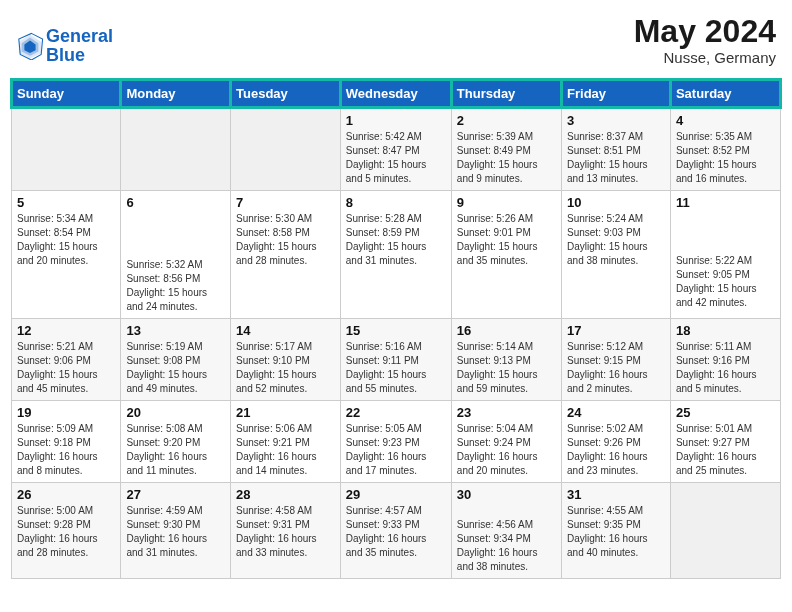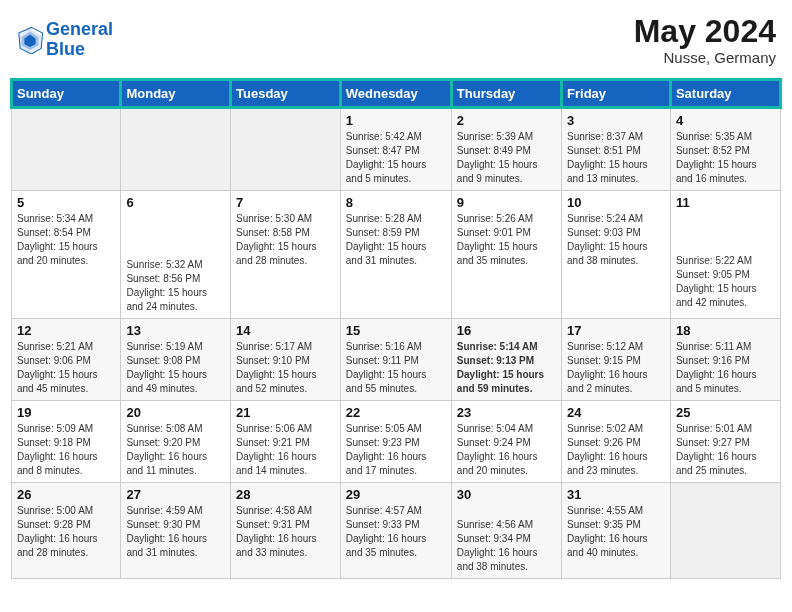--- a/index.html
+++ b/index.html
@@ -6,21 +6,21 @@
     body {
       font-family: Arial, sans-serif;
       background: #fff;
       width: 792px;
       min-height: 612px;
       padding: 10px;
     }
     .header {
       display: flex;
       justify-content: space-between;
-      align-items: center;
+      align-items: flex-end;
       margin-bottom: 8px;
       padding: 4px 6px;
     }
     .logo {
       display: flex;
       align-items: center;
     }
     .logo-text {
       font-size: 18px;
       font-weight: bold;
@@ -236,21 +236,21 @@
         </td>
         <td>
           <div class="day-num">15</div>
           <div class="day-info" style="white-space: pre-line;">Sunrise: 5:16 AM
 Sunset: 9:11 PM
 Daylight: 15 hours
 and 55 minutes.</div>
         </td>
         <td>
           <div class="day-num">16</div>
-          <div class="day-info" style="white-space: pre-line; font-weight: bold;">Sunrise: 5:14 AM
+          <div class="day-info" style="white-space: pre-line;">Sunrise: 5:14 AM
 Sunset: 9:13 PM
 Daylight: 15 hours
 and 59 minutes.</div>
         </td>
         <td>
           <div class="day-num">17</div>
           <div class="day-info" style="white-space: pre-line;">Sunrise: 5:12 AM
 Sunset: 9:15 PM
 Daylight: 16 hours
 and 2 minutes.</div>

